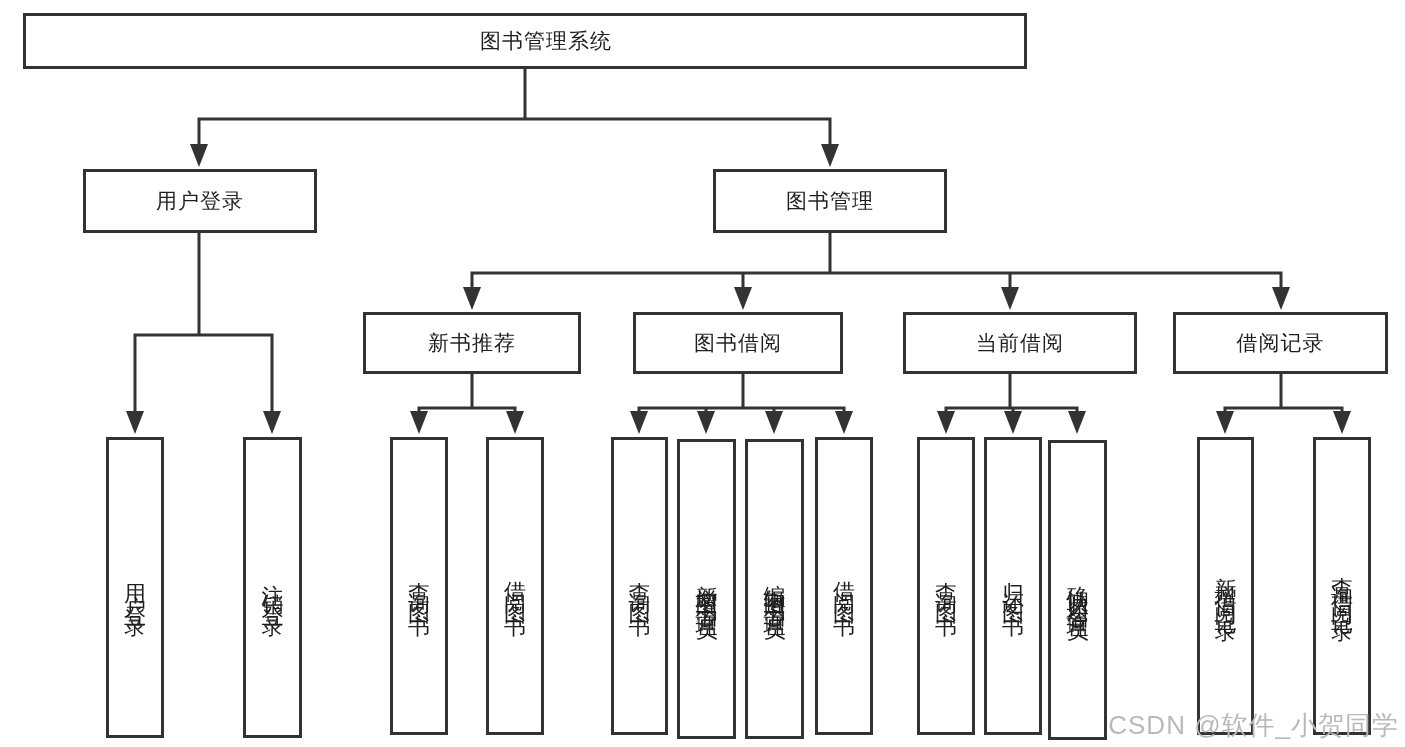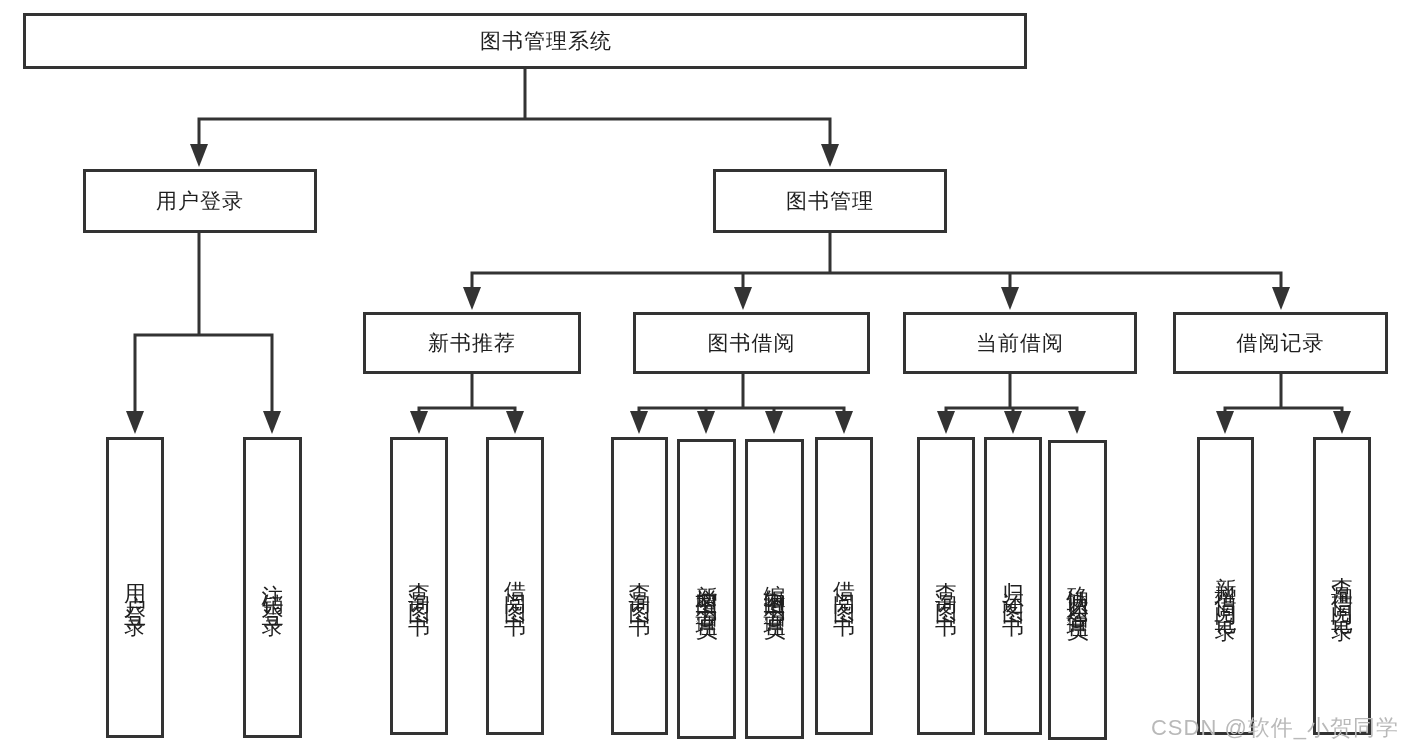--- a/index.html
+++ b/index.html
@@ -38,21 +38,21 @@
     line-height: 1;
   }
   .v .lbl { display: block; }
   .sp4  { letter-spacing: 11px; }
   .sp6  { letter-spacing: 9px; }
   .sp10 { letter-spacing: 5px; }
   .watermark {
     position: absolute;
     right: 6px;
     bottom: 4px;
-    font-size: 22px;
+    font-size: 26px;
     color: var(--wm, #b9b9b9);
     z-index: 5;
     letter-spacing: 1px;
     white-space: nowrap;
   }
 </style>
 </head>
 <body>
 
 <div class="stage">
@@ -111,21 +111,21 @@
   <div class="box h" style="left:83px;top:169px;width:234px;height:64px">
     <span class="lbl">用户登录</span>
   </div>
   <div class="box h" style="left:713px;top:169px;width:234px;height:64px">
     <span class="lbl">图书管理</span>
   </div>
 
   <div class="box h" style="left:363px;top:312px;width:218px;height:62px">
     <span class="lbl">新书推荐</span>
   </div>
-  <div class="box h" style="left:633px;top:312px;width:237px;height:62px">
+  <div class="box h" style="left:633px;top:312px;width:210px;height:62px">
     <span class="lbl">图书借阅</span>
   </div>
   <div class="box h" style="left:903px;top:312px;width:234px;height:62px">
     <span class="lbl">当前借阅</span>
   </div>
   <div class="box h" style="left:1173px;top:312px;width:215px;height:62px">
     <span class="lbl">借阅记录</span>
   </div>
 
   <div class="box v sp4" style="left:106px;top:437px;width:58px;height:301px">

